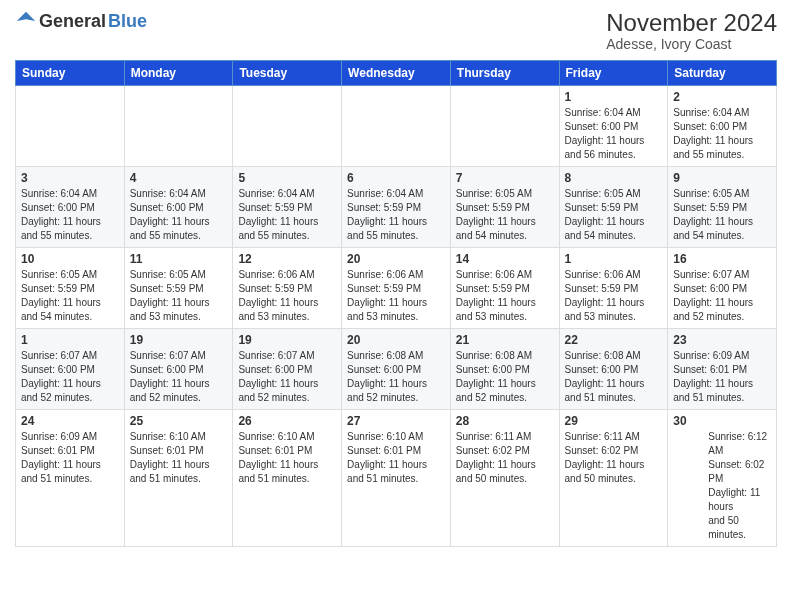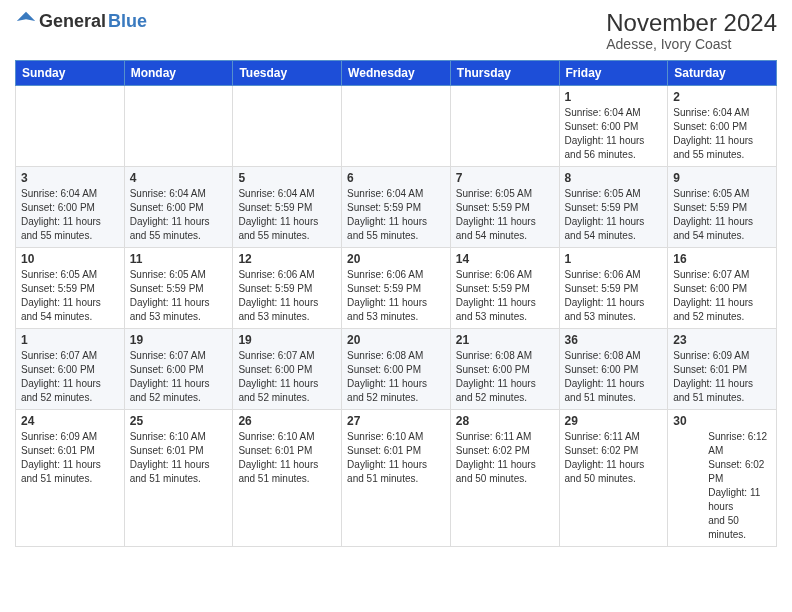--- a/index.html
+++ b/index.html
@@ -291,21 +291,21 @@
 and 52 minutes.</div>
           </td>
           <td>
             <span class="day-num">21</span>
             <div class="day-info" style="white-space: pre-line;">Sunrise: 6:08 AM
 Sunset: 6:00 PM
 Daylight: 11 hours
 and 52 minutes.</div>
           </td>
           <td>
-            <span class="day-num">36</span>
+            <span class="day-num">22</span>
             <div class="day-info" style="white-space: pre-line;">Sunrise: 6:08 AM
 Sunset: 6:00 PM
 Daylight: 11 hours
 and 51 minutes.</div>
           </td>
           <td>
             <span class="day-num">23</span>
             <div class="day-info" style="white-space: pre-line;">Sunrise: 6:09 AM
 Sunset: 6:01 PM
 Daylight: 11 hours

